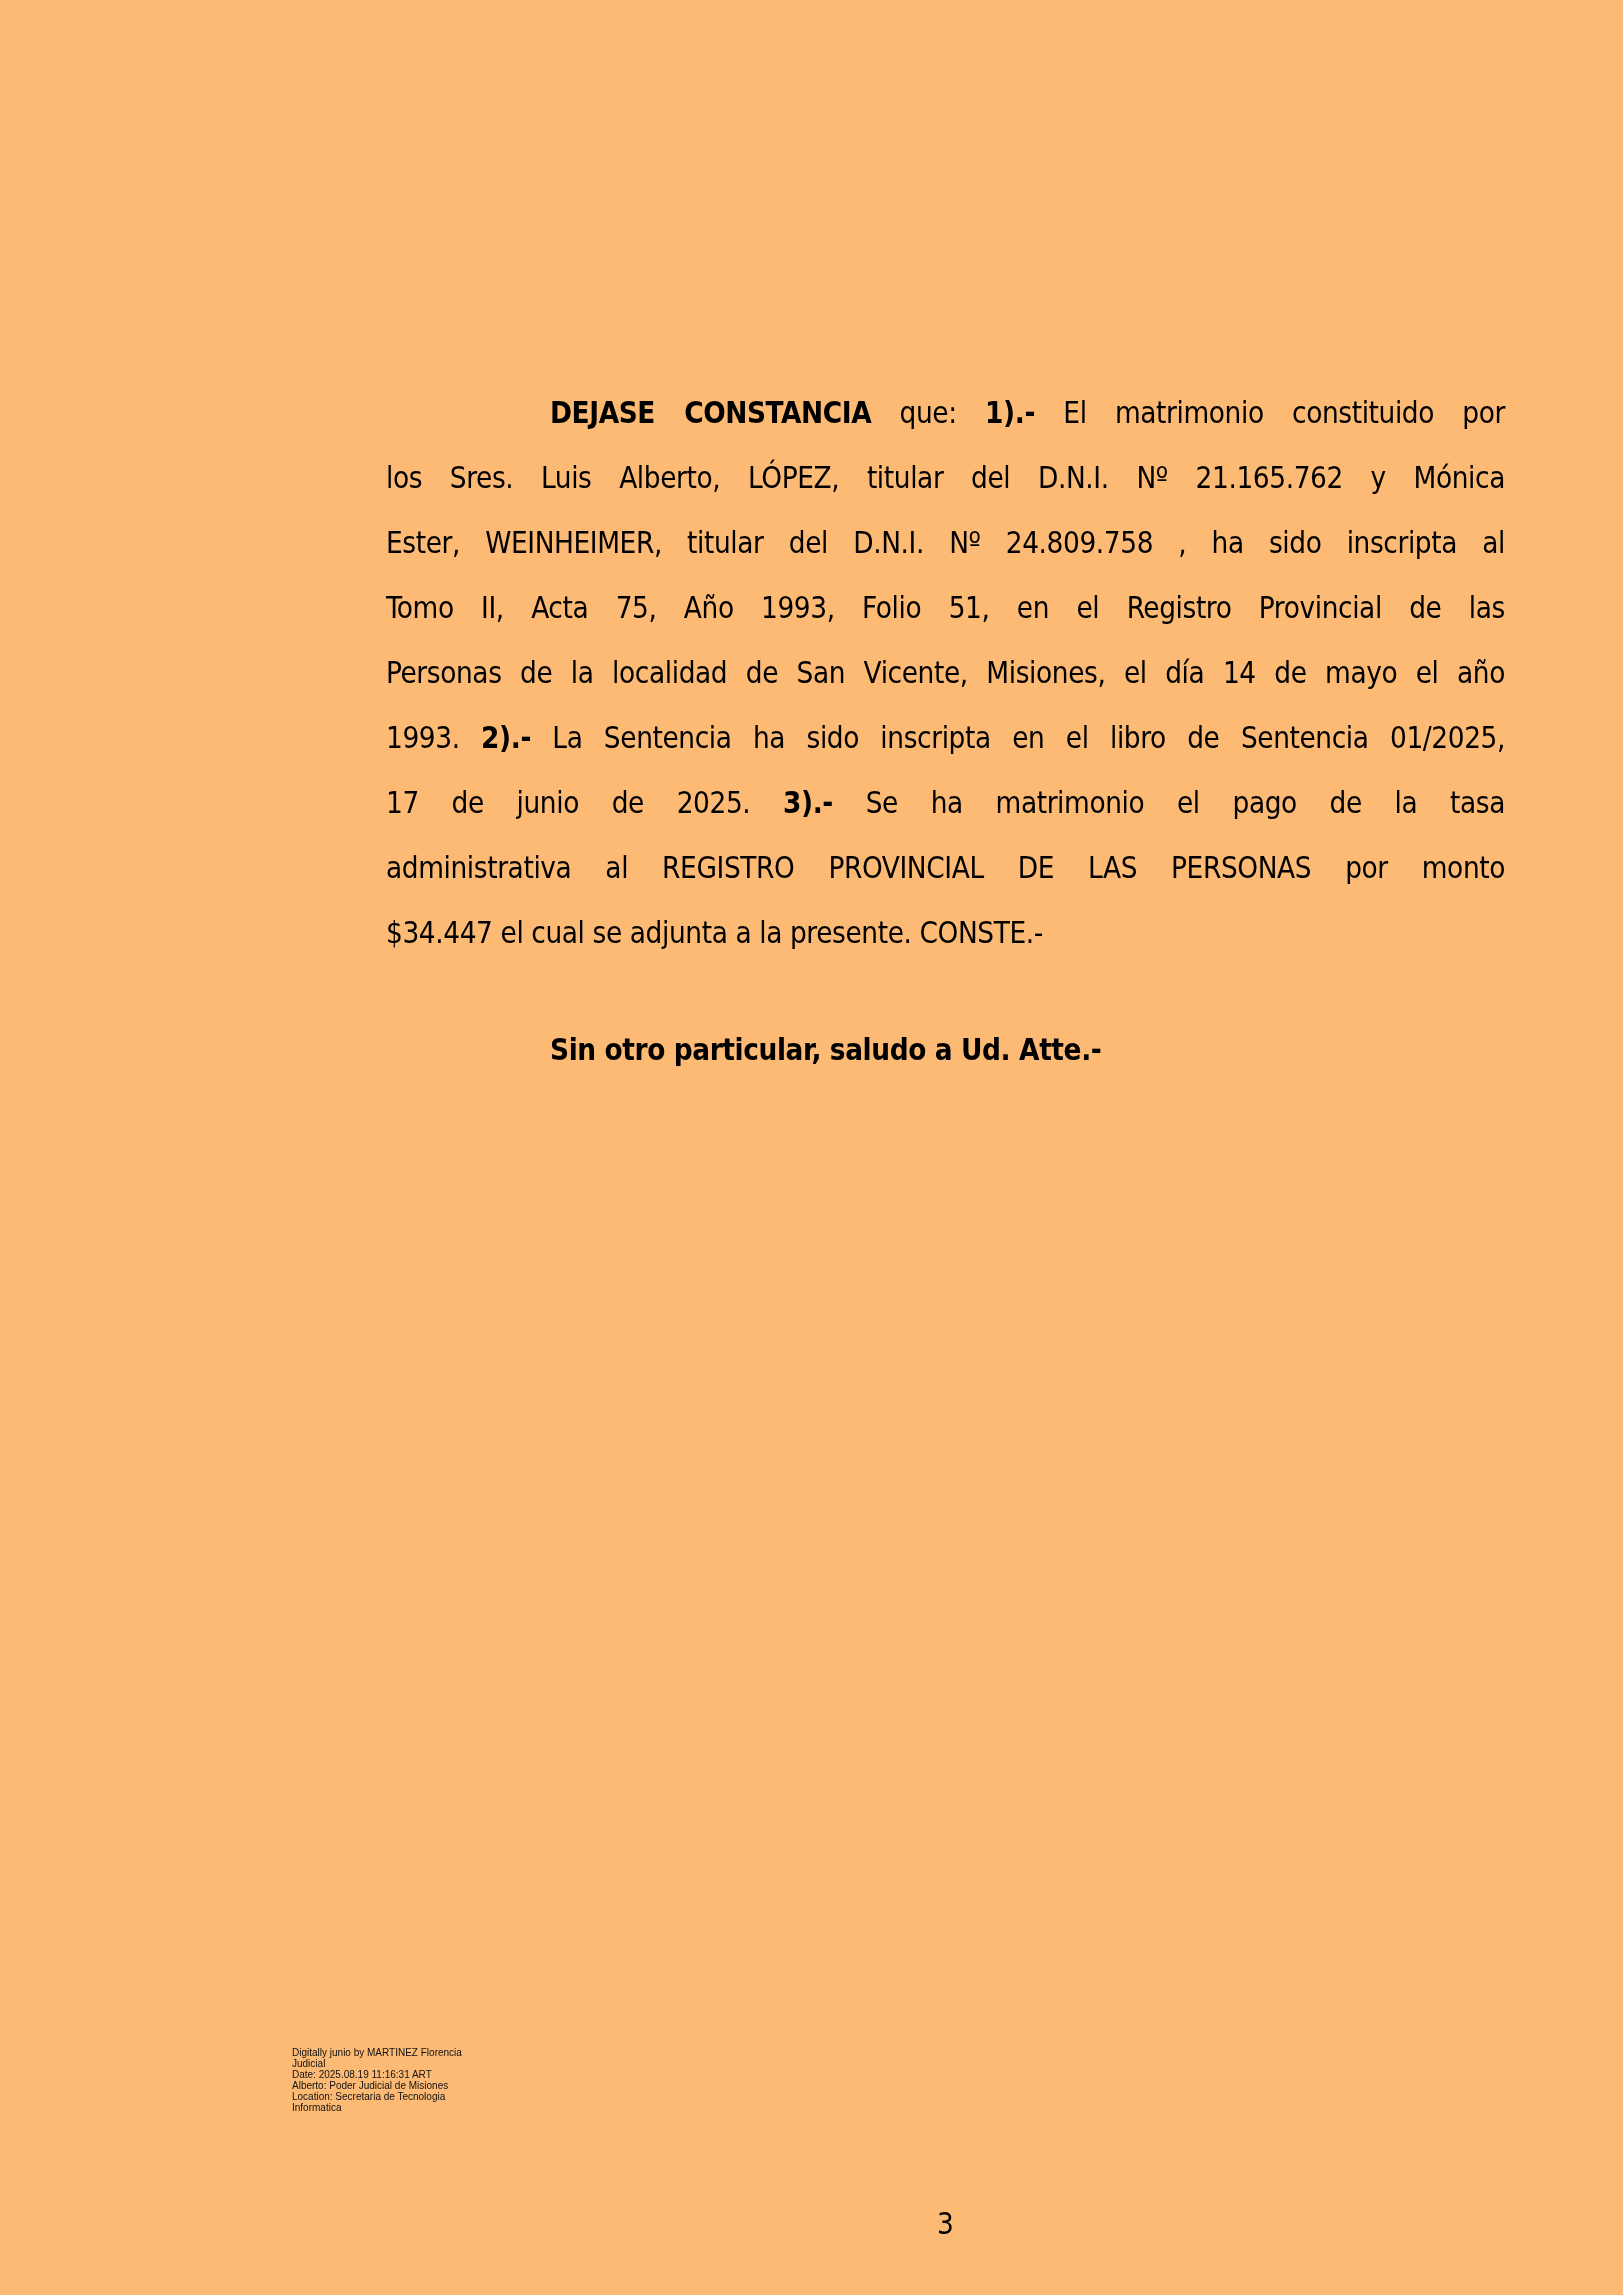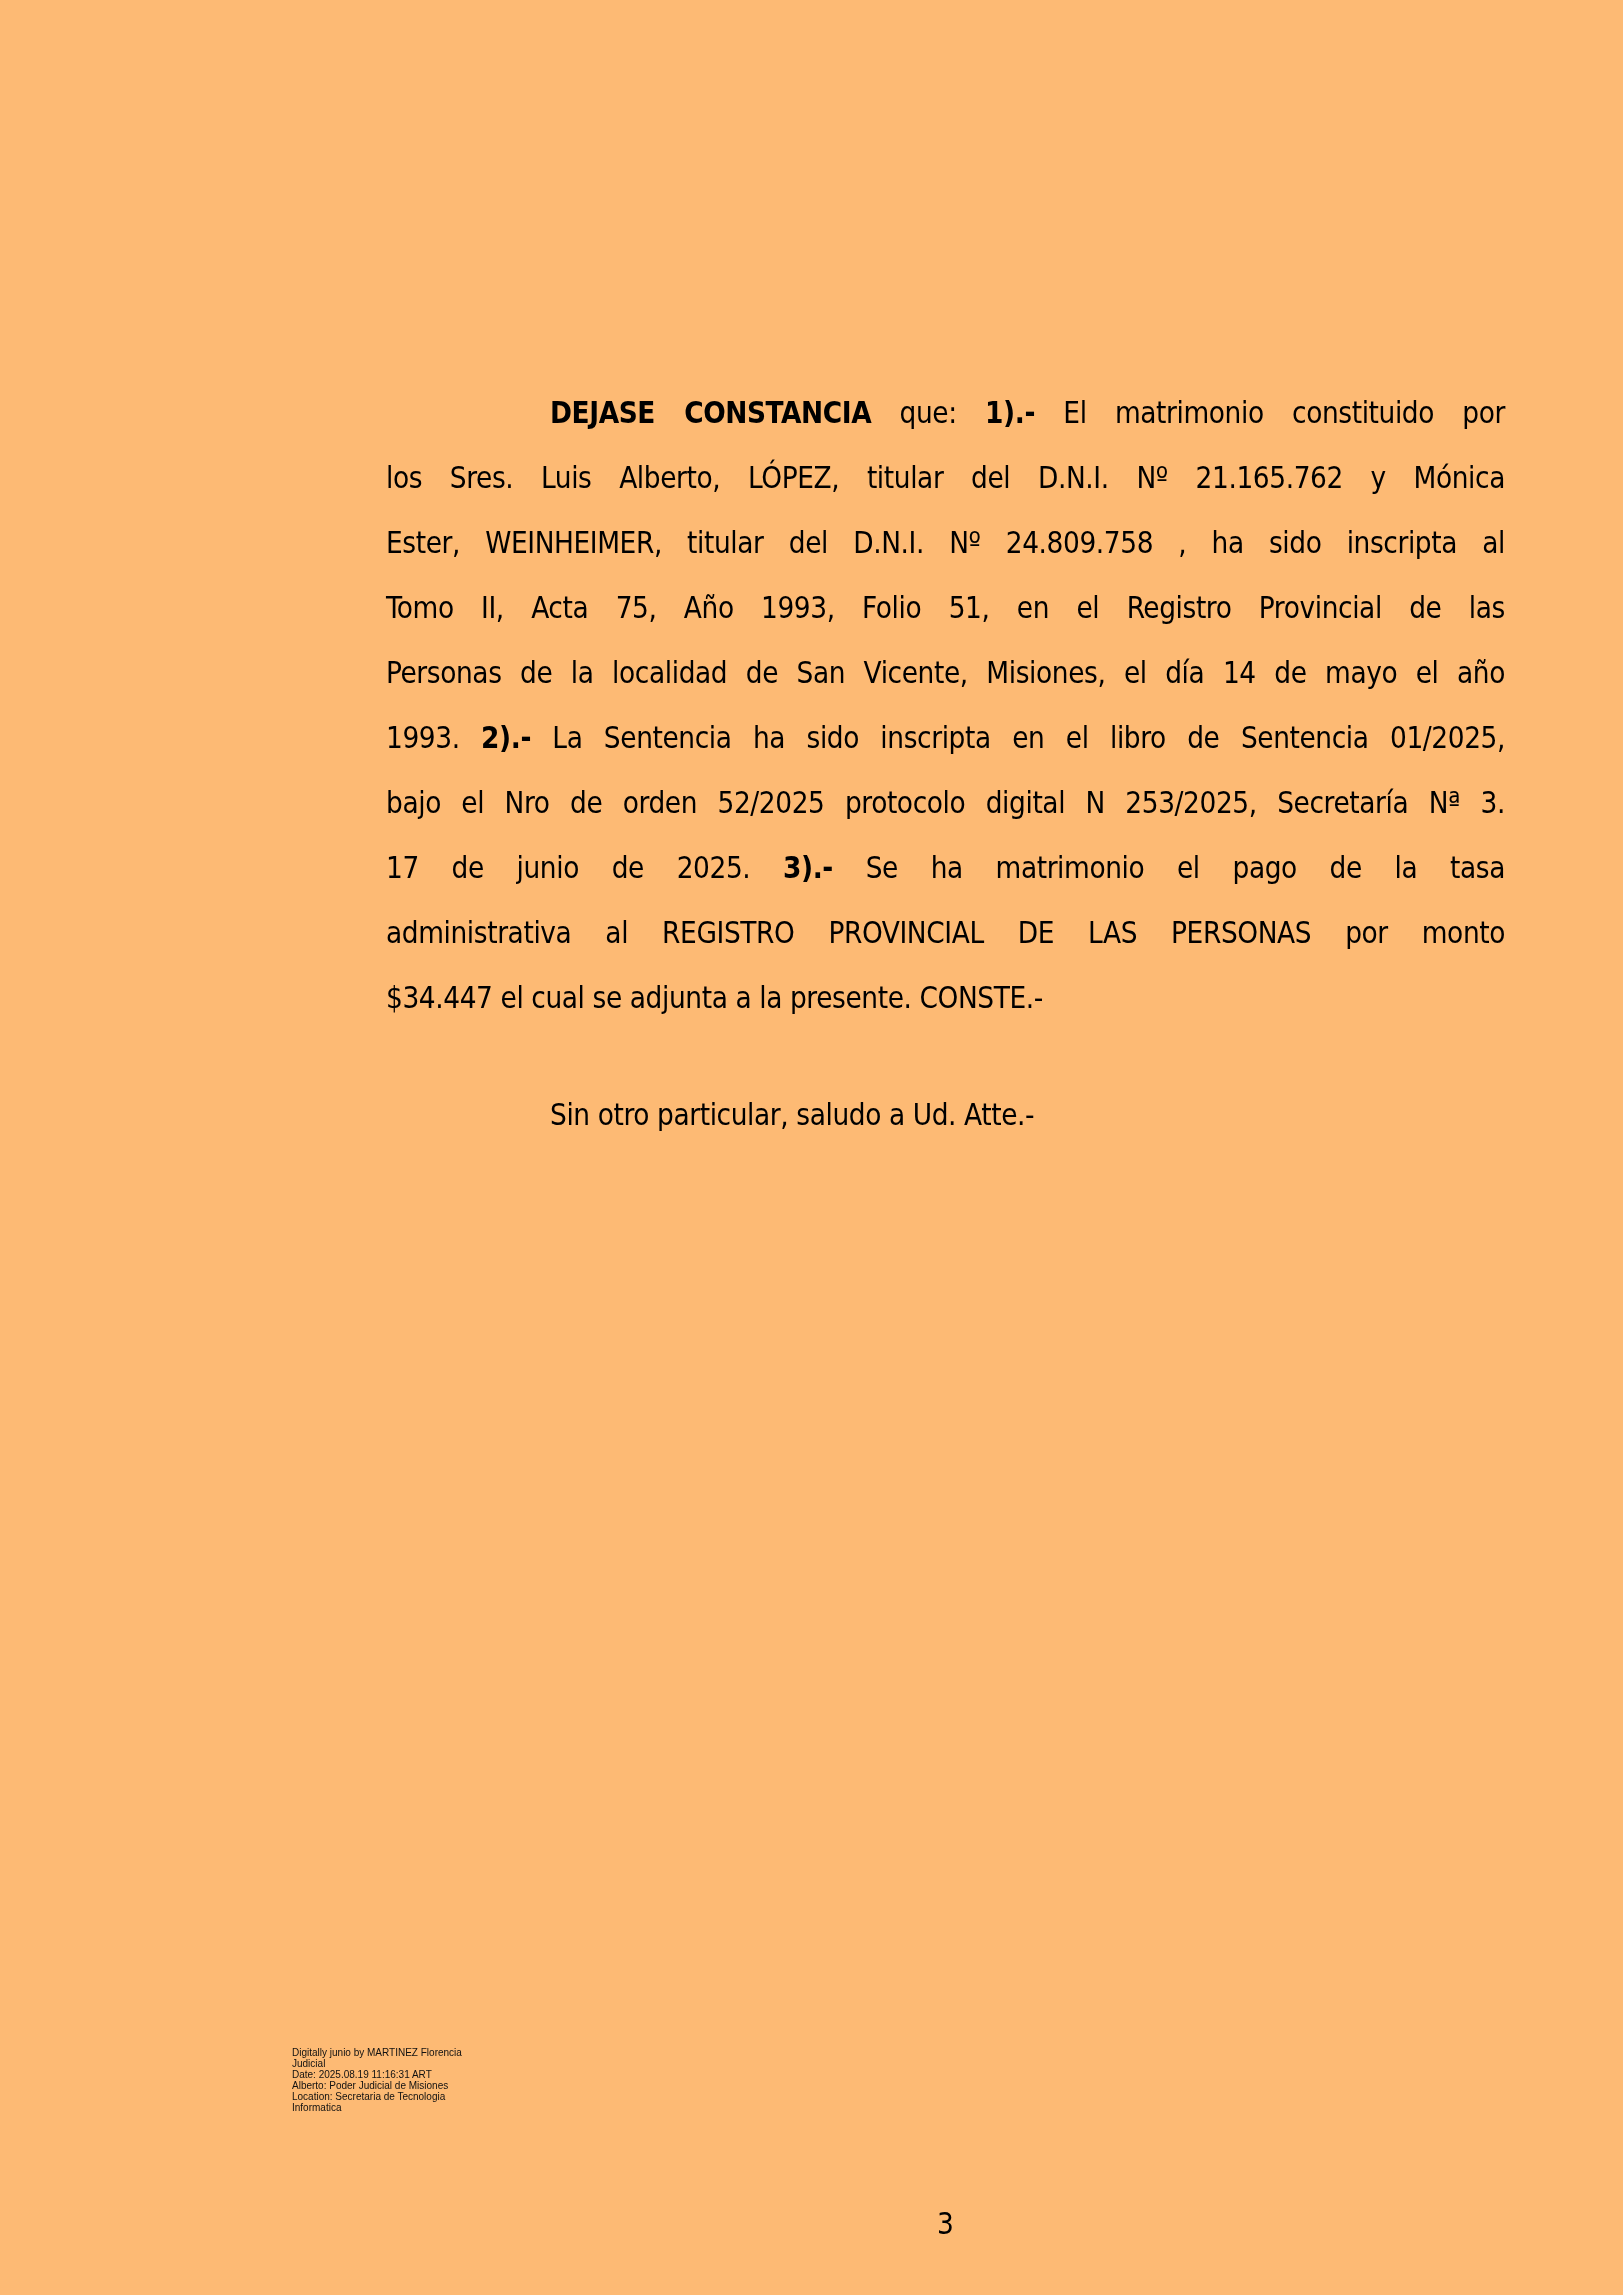--- a/index.html
+++ b/index.html
@@ -31,21 +31,21 @@
     overflow: visible;
   }
   .line.first { text-indent: 164px; }
   .line.last  { text-align-last: left; }
   .b { font-weight: bold; }
   .closing {
     margin-top: 52px;
     padding-left: 164px;
     height: 65px;
     line-height: 65px;
-    font-weight: normal;
+    font-weight: bold;
     text-align: left;
     text-align-last: left;
   }
   .signature {
     position: absolute;
     left: 292px;
     top: 2047px;
     width: 222px;
     font-family: "Liberation Sans", sans-serif;
     font-size: 10px;
@@ -69,21 +69,20 @@
 
 <div class="page">
 
   <div class="doc-text">
     <div class="line first"><span class="b">DEJASE CONSTANCIA</span><span> que: </span><span class="b">1).-</span><span> El matrimonio constituido por</span></div>
     <div class="line"><span>los Sres. Luis Alberto, LÓPEZ, titular del D.N.I. Nº 21.165.762 y Mónica</span></div>
     <div class="line"><span>Ester, WEINHEIMER, titular del D.N.I. Nº 24.809.758 , ha sido inscripta al</span></div>
     <div class="line"><span>Tomo II, Acta 75, Año 1993, Folio 51, en el Registro Provincial de las</span></div>
     <div class="line"><span>Personas de la localidad de San Vicente, Misiones, el día 14 de mayo el año</span></div>
     <div class="line"><span>1993. </span><span class="b">2).-</span><span> La Sentencia ha sido inscripta en el libro de Sentencia 01/2025,</span></div>
-    <div class="line"><span>bajo el Nro de orden 52/2025 protocolo digital N 253/2025, Secretaría Nª 3.</span></div>
     <div class="line"><span>17 de junio de 2025. </span><span class="b">3).-</span><span> Se ha matrimonio el pago de la tasa</span></div>
     <div class="line"><span>administrativa al REGISTRO PROVINCIAL DE LAS PERSONAS por monto</span></div>
     <div class="line last"><span>$34.447 el cual se adjunta a la presente. CONSTE.-</span></div>
 
     <div class="closing">Sin otro particular, saludo a Ud. Atte.-</div>
   </div>
 
   <div class="signature">
     <div>Digitally junio by MARTINEZ Florencia</div>
     <div>Judicial</div>

